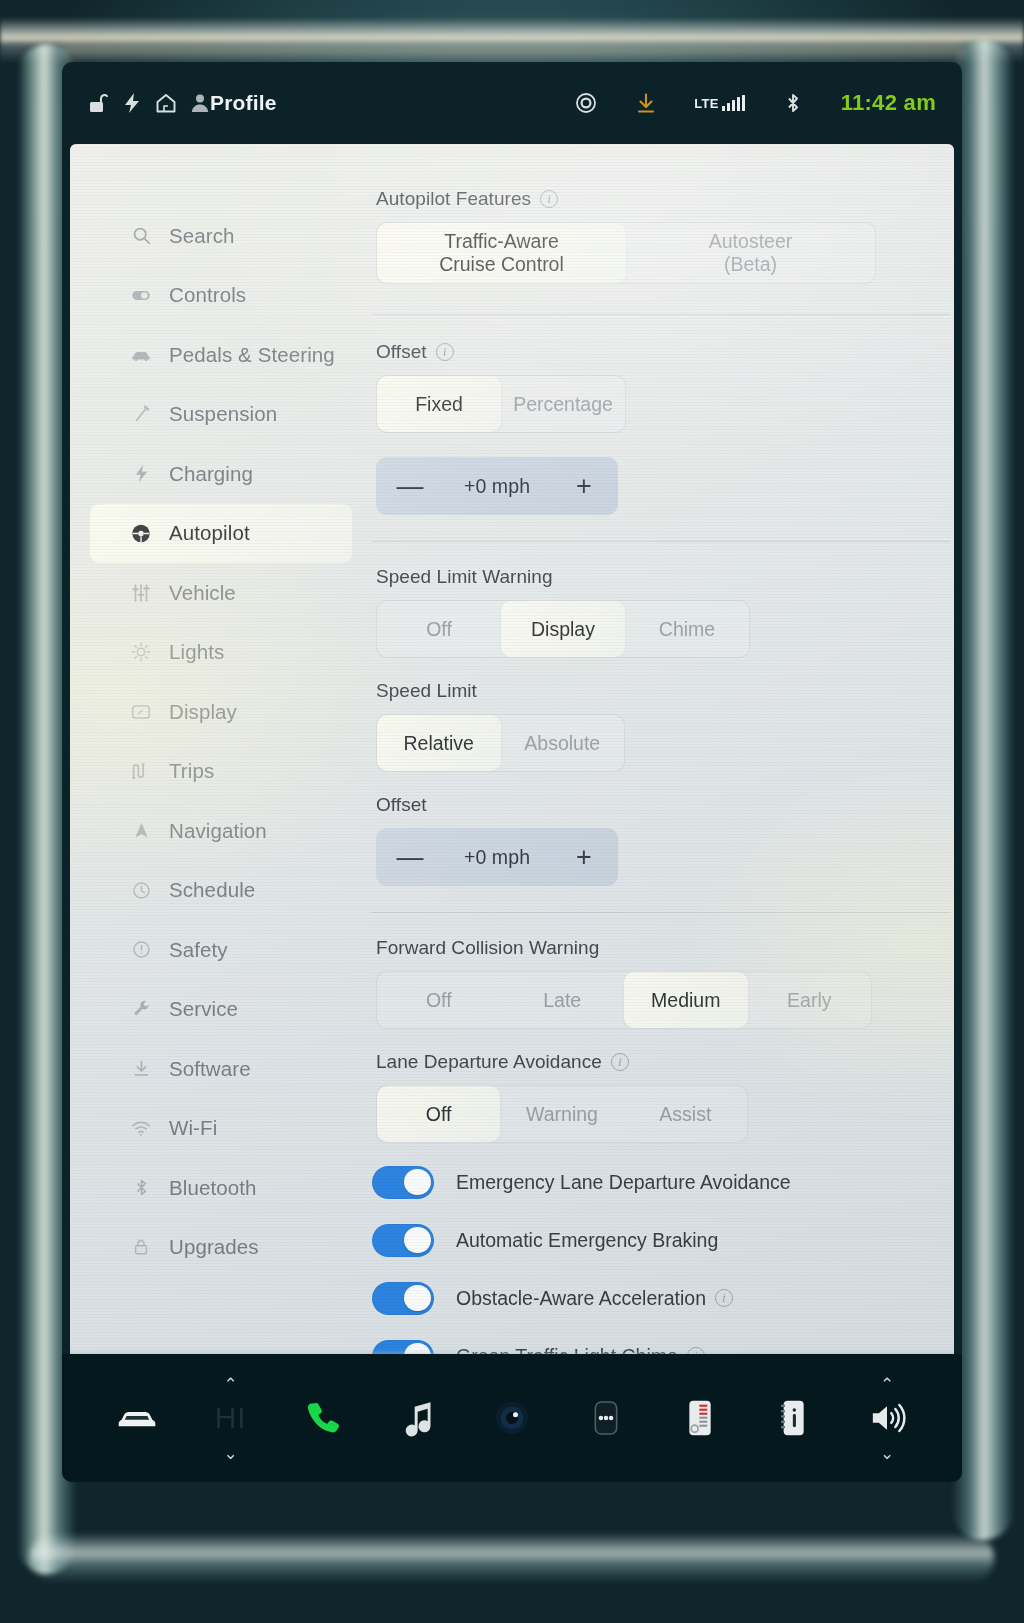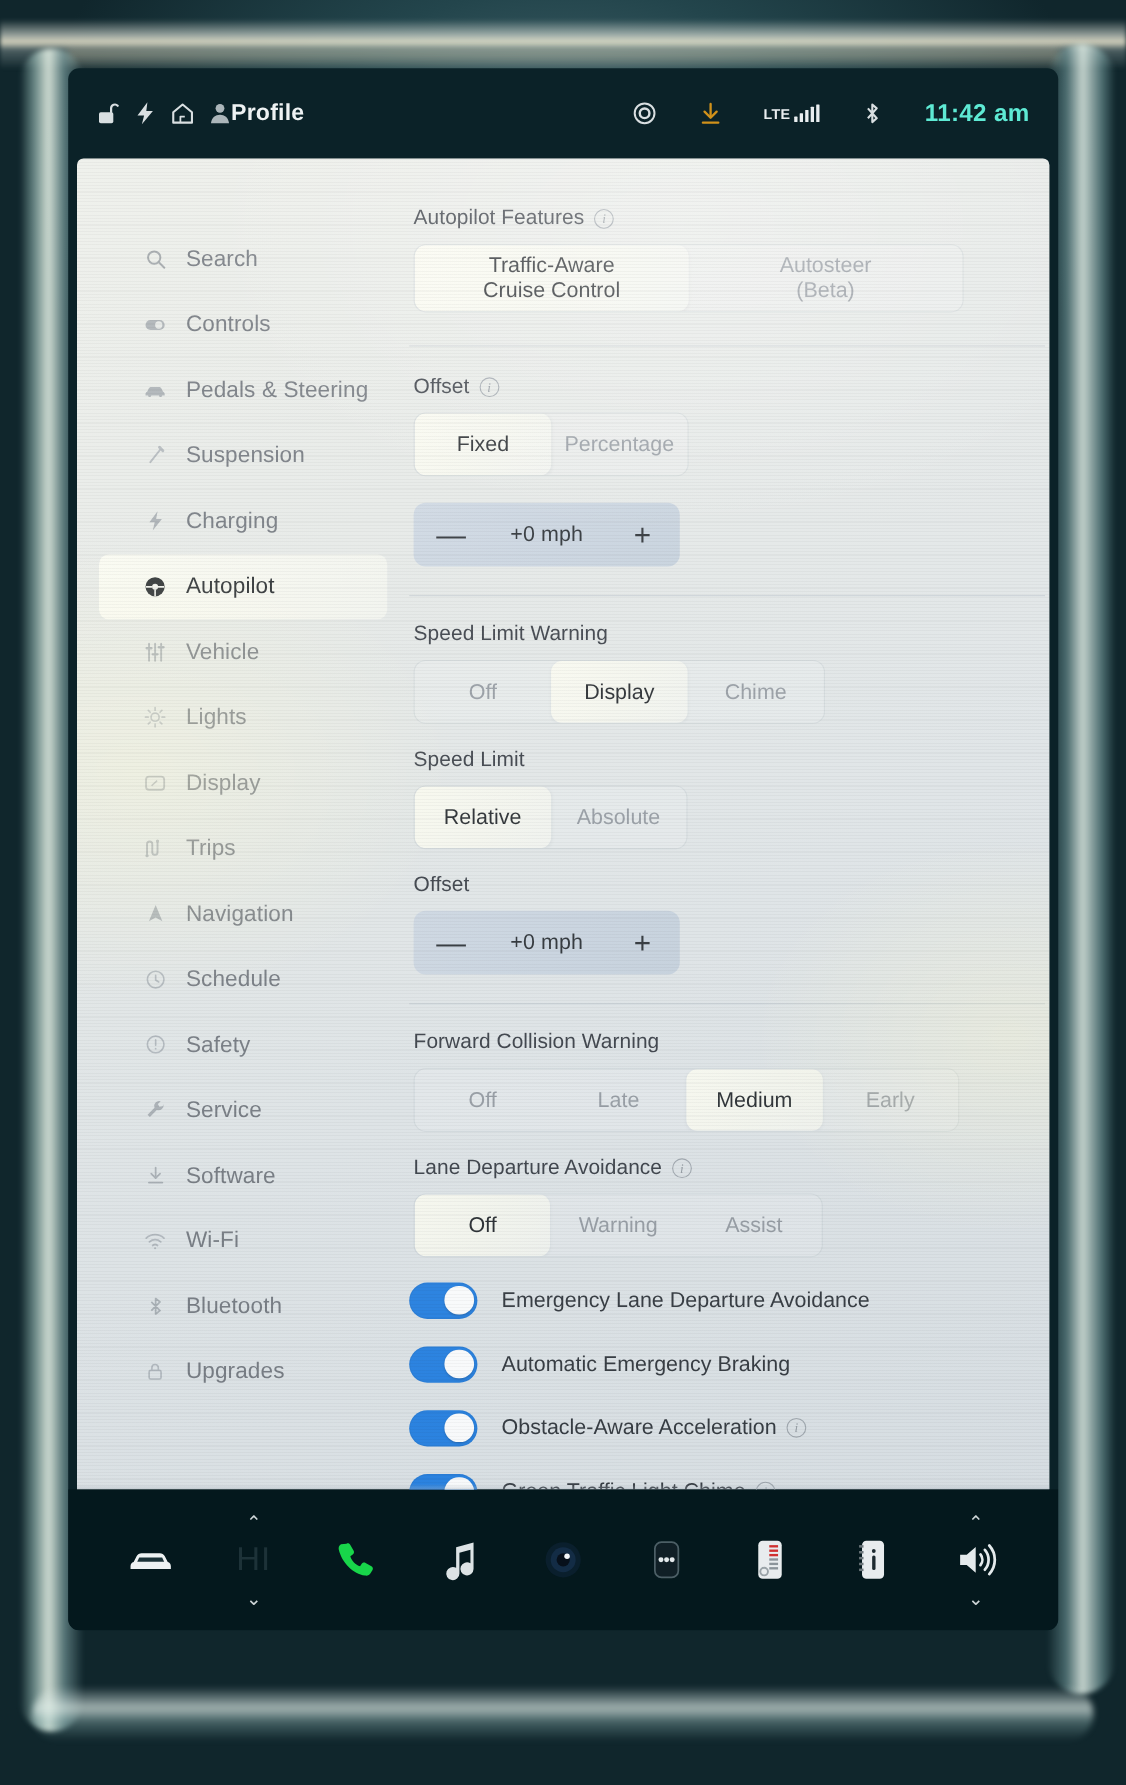--- a/index.html
+++ b/index.html
@@ -103,21 +103,21 @@
   }
   .sb-left { display: flex; align-items: center; gap: 10px; }
   .sb-right { display: flex; align-items: center; gap: 36px; margin-left: auto; }
   .sb-icon { width: 24px; height: 24px; display: block; opacity: 0.93; }
   .profile-label {
     font-size: 21px; font-weight: bold; letter-spacing: .2px;
     color: #eef2f3; margin-left: -12px;
   }
   .clock {
     font-size: 22px; font-weight: bold; letter-spacing: .3px;
-    color: #5eead4; white-space: nowrap;
+    color: #84cc16; white-space: nowrap;
   }
   .lte-wrap { display: flex; align-items: flex-end; gap: 3px; }
   .lte-txt { font-size: 13px; font-weight: bold; letter-spacing: .3px; }
   .bars { display: flex; align-items: flex-end; gap: 2px; height: 16px; }
   .bars i { width: 3px; background: #e9eef0; display: block; border-radius: .5px; }
   .bars i:nth-child(1){height:5px}
   .bars i:nth-child(2){height:8px}
   .bars i:nth-child(3){height:11px}
   .bars i:nth-child(4){height:14px}
   .bars i:nth-child(5){height:16px}

